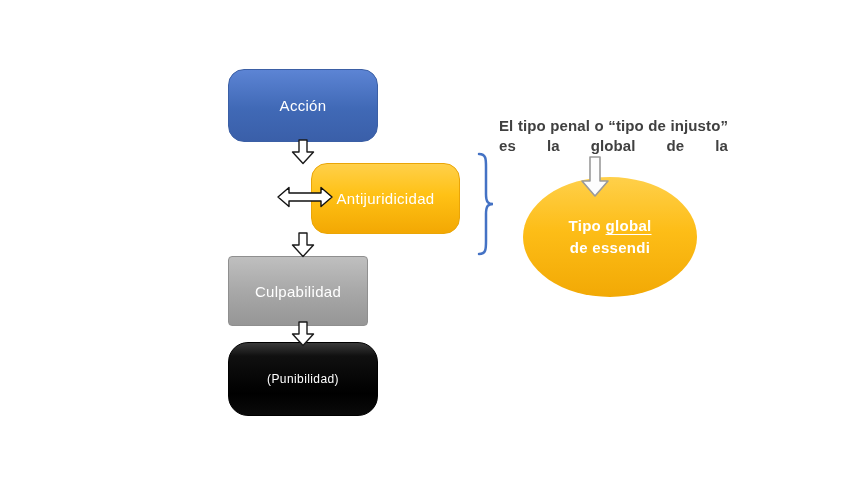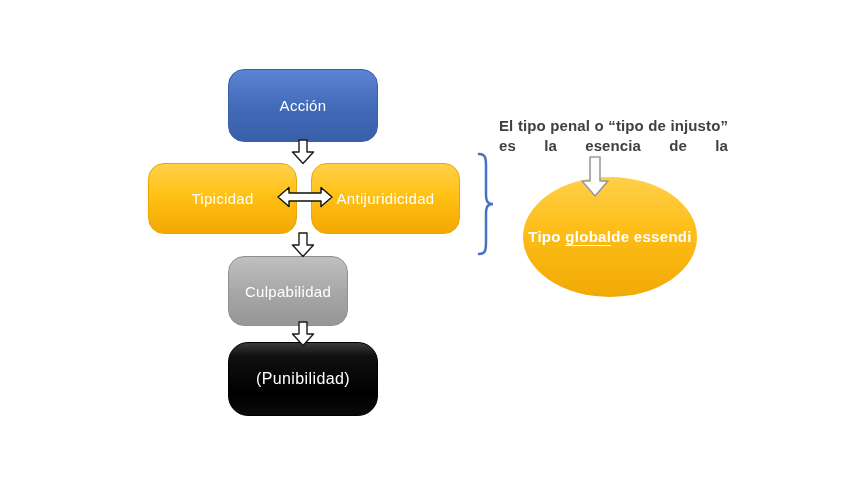--- a/index.html
+++ b/index.html
@@ -34,31 +34,31 @@
     background: linear-gradient(180deg, #ffd04a 0%, #ffc115 45%, #f3a803 100%);
     border: 1px solid #eaa507;
   }
   .node-antijuridicidad {
     left: 311px; top: 163px; width: 149px; height: 71px;
     border-radius: 16px;
     background: linear-gradient(180deg, #ffd04a 0%, #ffc115 45%, #f3a803 100%);
     border: 1px solid #eaa507;
   }
   .node-culpabilidad {
-    left: 228px; top: 256px; width: 120px; height: 70px;
-    border-radius: 16px;
+    left: 228px; top: 256px; width: 140px; height: 70px;
+    border-radius: 4px;
     background: linear-gradient(180deg, #bfbfbf 0%, #a8a8a8 50%, #969696 100%);
     border: 1px solid #8f8f8f;
   }
   .node-punibilidad {
     left: 228px; top: 342px; width: 150px; height: 74px;
     border-radius: 20px;
     background: linear-gradient(180deg, #3a3a3a 0%, #101010 18%, #000000 70%, #0a0a0a 100%);
     border: 1px solid #000000;
-    font-size: 16px;
+    font-size: 12px;
     font-weight: 400;
     letter-spacing: 0.4px;
   }
   .arrow { position: absolute; }
   .annotation {
     position: absolute;
     left: 499px; top: 92px; width: 229px;
     color: #404040;
     font-size: 15px;
     font-weight: 600;
@@ -67,44 +67,41 @@
     margin-top: 24px;
   }
   .annotation .just { text-align: justify; text-align-last: justify; }
   .annotation .ital { font-style: italic; }
   .ellipse {
     position: absolute;
     left: 523px; top: 177px; width: 174px; height: 120px;
     border-radius: 50%;
     background: linear-gradient(180deg, #ffd04a 0%, #fdbd17 45%, #f2a905 100%);
     display: flex;
-    flex-direction: row;
+    flex-direction: column;
     align-items: center;
     justify-content: center;
     color: #ffffff;
     font-size: 15px;
     font-weight: 700;
     line-height: 22px;
     letter-spacing: 0.3px;
     text-align: center;
   }
   .ellipse .u { text-decoration: underline; text-underline-offset: 3px; }
 </style>
 </head>
 <body>
 
 <div class="canvas">
 
   <div class="node node-accion">
     <span>Acción</span>
   </div>
 
-  <div class="node node-tipicidad">
-    <span>Tipicidad</span>
-  </div>
 
   <div class="node node-antijuridicidad">
     <span>Antijuridicidad</span>
   </div>
 
   <div class="node node-culpabilidad">
     <span>Culpabilidad</span>
   </div>
 
   <div class="node node-punibilidad">
@@ -126,21 +123,21 @@
   <svg class="arrow" style="left:277px; top:185px;" width="56" height="24" viewBox="0 0 56 24">
     <path d="M1 12 L12 2.5 L12 8 L44 8 L44 2.5 L55 12 L44 21.5 L44 16 L12 16 L12 21.5 Z" fill="#ffffff" stroke="#111111" stroke-width="1.4" stroke-linejoin="round"></path>
   </svg>
 
   <svg class="arrow" style="left:477px; top:152px;" width="18" height="104" viewBox="0 0 18 104">
     <path d="M2 2 C9 2 9 7 9 15 L9 42 C9 50 11 52 16 52 C11 52 9 54 9 62 L9 89 C9 97 9 102 2 102" fill="none" stroke="#4472C4" stroke-width="2.5" stroke-linecap="round"></path>
   </svg>
 
   <div class="annotation">
     <div class="just">El tipo penal o “tipo de injusto”</div>
-    <div class="just">es la esencia de la</div>
+    <div class="just">es la global de la</div>
   </div>
 
   <div class="ellipse">
     <div><span>Tipo </span><span class="u">global</span></div>
     <div>de essendi</div>
   </div>
 
   <svg class="arrow" style="left:580px; top:156px;" width="30" height="42" viewBox="0 0 30 42">
     <path d="M10 1 L20 1 L20 25 L28 25 L15 40 L2 25 L10 25 Z" fill="#fdfdfd" stroke="#9a9a9a" stroke-width="1.6" stroke-linejoin="round"></path>
   </svg>

